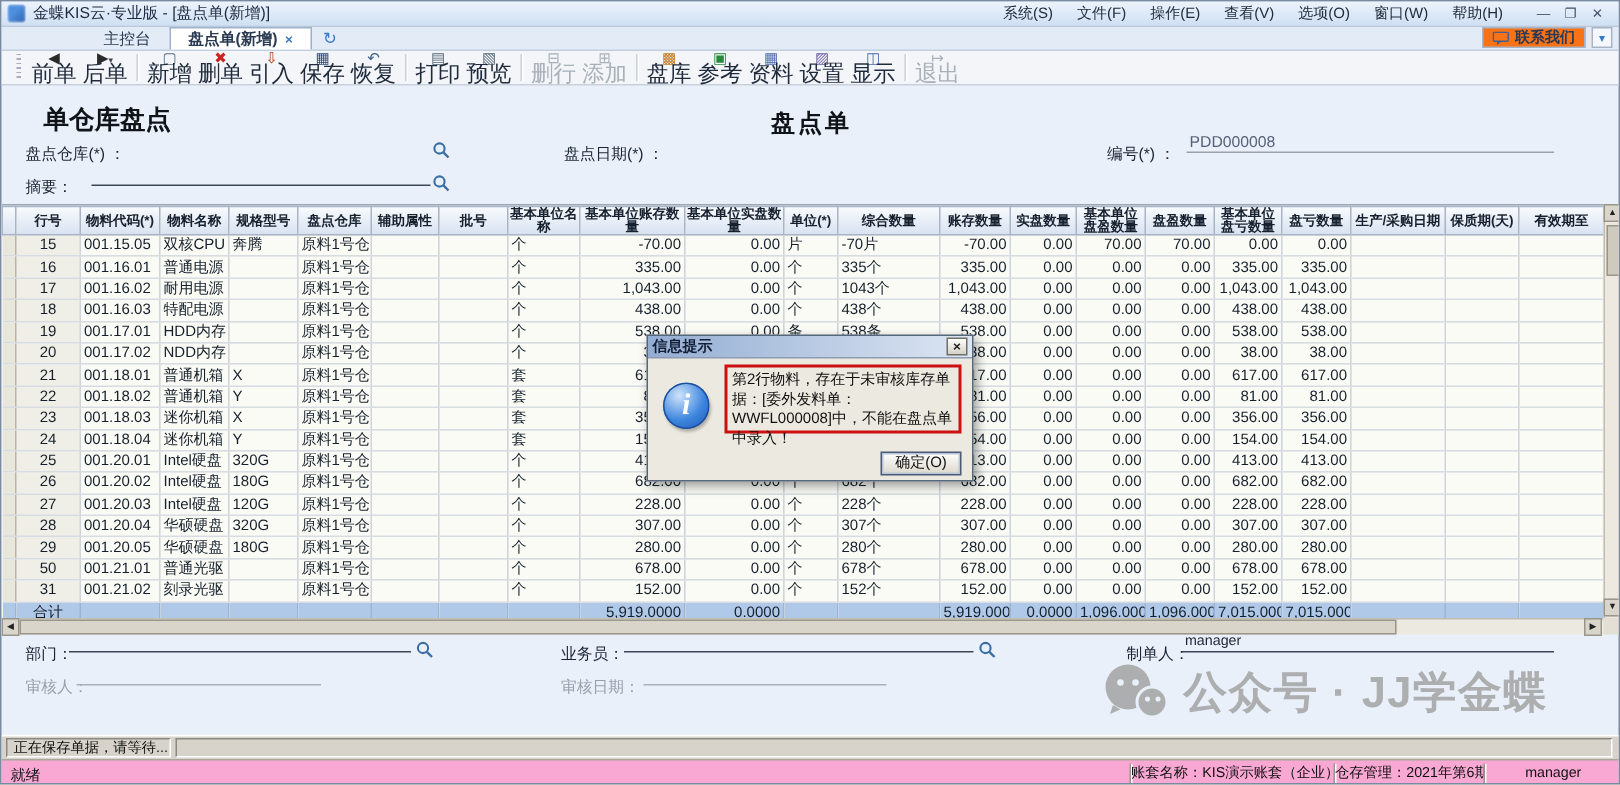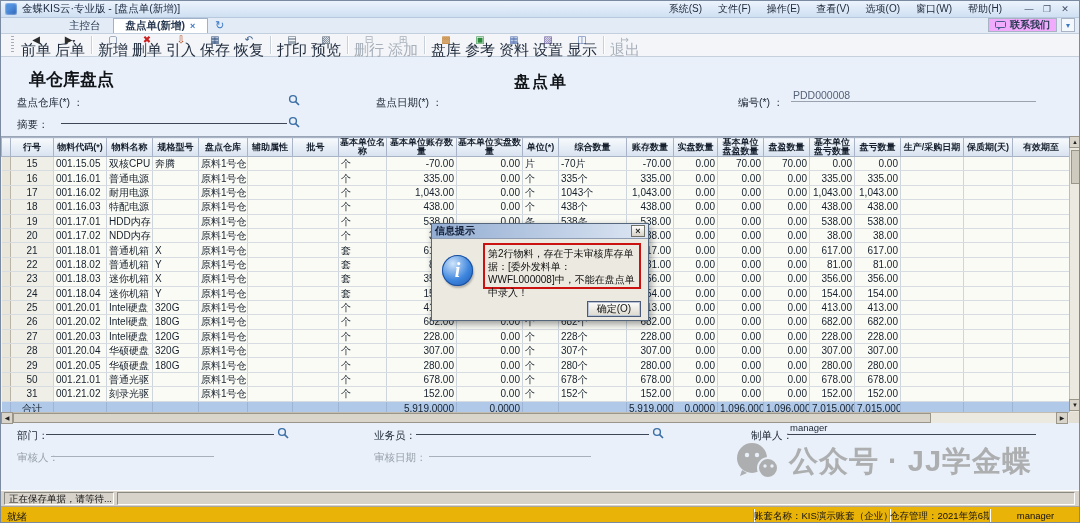--- a/index.html
+++ b/index.html
@@ -20,21 +20,21 @@
 
   
   .tabbar { position:absolute; left:0; top:17px; width:1080px; height:16px;
     background:#e2ebf6; border-bottom:1px solid #c2cfdf; display:flex; align-items:flex-end; }
   .tab { height:15px; padding:1px 12px; font-size:10.5px; color:#2a3a52; display:flex; align-items:center; }
   .tab.first { margin-left:56px; }
   .tab.active { background:#ffffff; border:1px solid #9fb2c9; border-bottom:none; font-weight:bold; }
   .tclose { margin-left:5px; color:#3b78c4; font-size:9px; font-weight:bold; }
   .trefresh { margin-left:7px; color:#3b78c4; font-size:11px; align-self:center; }
   .contact { margin-left:auto; margin-right:4px; margin-bottom:1px; height:14px;
-    border:1px solid #a8b4c4; background:#f0abfc; display:flex; align-items:center;
+    border:1px solid #a8b4c4; background:#f97316; display:flex; align-items:center;
     padding:0 6px; font-size:10px; font-weight:bold; color:#2a3a52; gap:4px; }
   .optbox { width:14px; height:14px; border:1px solid #a8b4c4; background:#f4f8fc;
     margin-right:6px; margin-bottom:1px; text-align:center; font-size:8px; color:#3b78c4; line-height:13px; }
 
   
   .toolbar { position:absolute; left:0; top:33px; width:1080px; height:23px;
     background:#f3f5f8; border-bottom:1px solid #c6d0dc; display:flex; align-items:center; padding-left:10px; }
   .toolbar::before { content:""; width:3px; height:18px; margin-right:5px;
     background:repeating-linear-gradient(#aab 0 1px,transparent 1px 3px); }
   .tbtn { display:flex; flex-direction:column; align-items:center; justify-content:center;
@@ -101,21 +101,21 @@
 
   
   .watermark { position:absolute; left:733px; top:441px; display:flex; align-items:center; gap:9px;
     z-index:40; color:#a3a3a3; opacity:.85; }
   .wm-text { font-size:29px; font-weight:bold; letter-spacing:1px; white-space:nowrap; }
 
   
   .progressbar { position:absolute; left:0; top:489px; width:1080px; height:16px; background:#d7d3ca; border-top:1px solid #fff; }
   .sunken { position:absolute; top:1px; height:13px; border:1px solid; border-color:#8a8a82 #fff #fff #8a8a82;
     font-size:9.5px; line-height:12px; padding-left:4px; color:#111; background:#d7d3ca; }
-  .statusbar { position:absolute; left:0; top:505px; width:1080px; height:18px; background:#eab308;
+  .statusbar { position:absolute; left:0; top:505px; width:1080px; height:18px; background:#f9a8d4;
     border-top:1px solid #aaa69c; font-size:10px; color:#111; }
   .sseg { position:absolute; top:2px; height:14px; border-left:1px solid #9a968c; box-shadow:1px 0 0 #fff inset;
     font-size:9.5px; line-height:13px; text-align:center; overflow:hidden; white-space:nowrap; }
 </style>
 </head>
 <body>
 
 <div id="root">
 
   <div class="titlebar">

